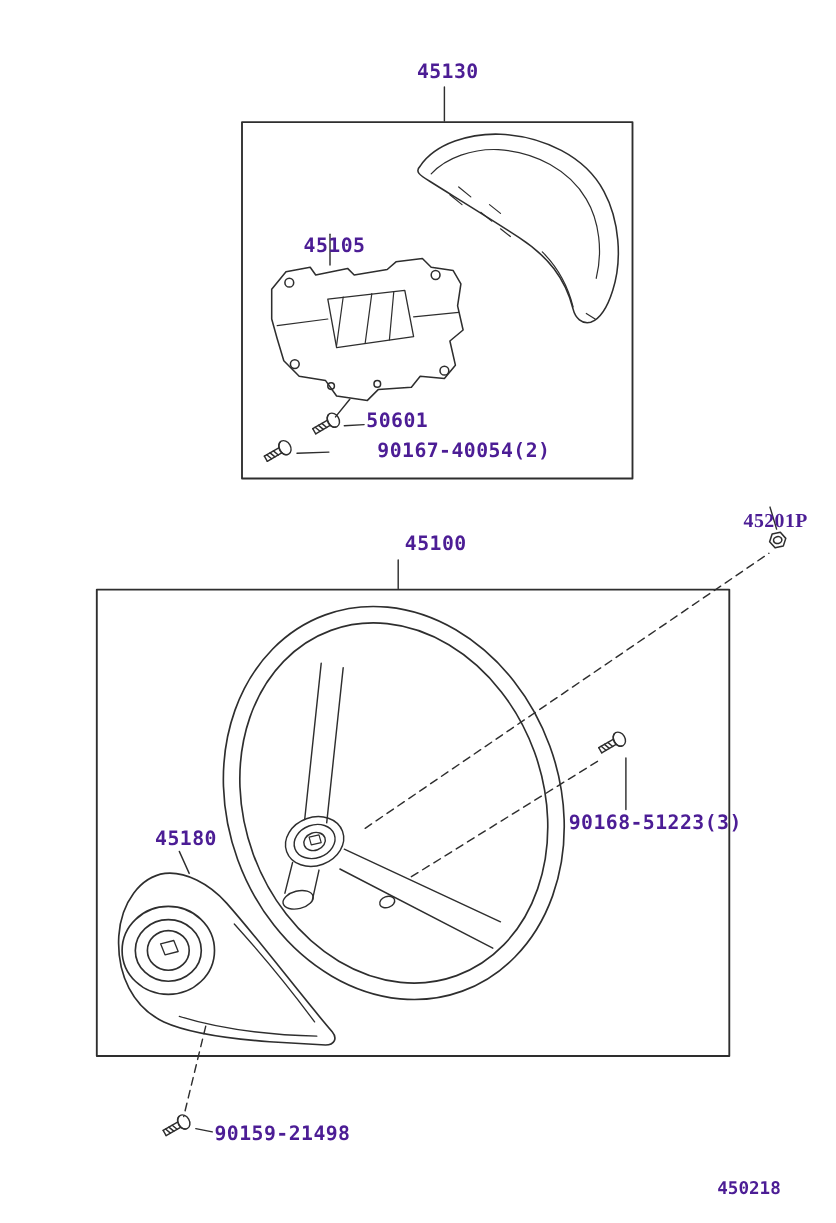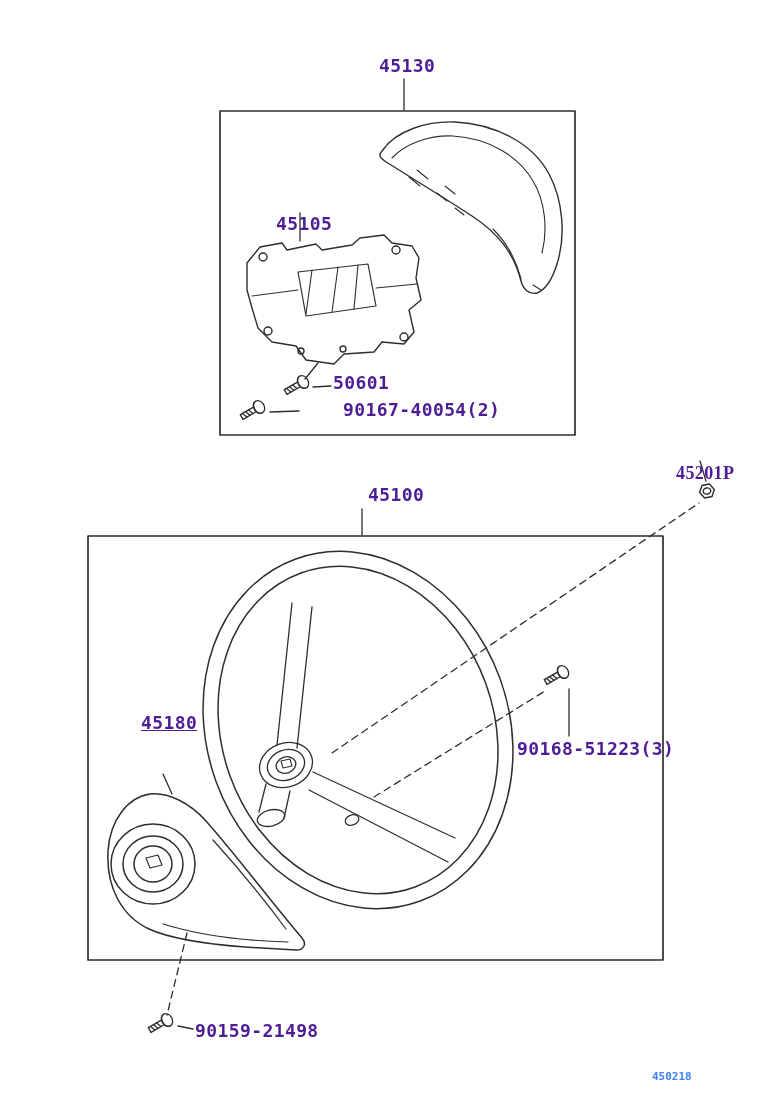--- a/index.html
+++ b/index.html
@@ -19,22 +19,22 @@
     font-weight:700;
     font-size:18px;
     letter-spacing:0.4px;
     color:#4c1d95;
     white-space:nowrap;
   }
   .diagram-code {
     position:absolute;
     font-family:"DejaVu Sans Mono","Liberation Mono",monospace;
     font-weight:700;
-    font-size:11px;
-    color:#3b82f6;
+    font-size:16px;
+    color:#4c1d95;
     white-space:nowrap;
   }
 </style>
 </head>
 <body>
 
 <div class="canvas">
 
   <svg class="art" width="760" height="1112" viewBox="0 0 760 1112">
     <defs>
@@ -154,21 +154,21 @@
   <div class="part-label" style="left:276px; top:189px;margin-top:24px;">45105</div>
 
   <div class="part-label" style="left:333px; top:372px;">50601</div>
 
   <div class="part-label" style="left:302px; top:399px;margin-left:41px;">90167-40054(2)</div>
 
   <div class="part-label" style="left:676px; top:463px;font-family:Liberation Serif, serif;">45201P</div>
 
   <div class="part-label" style="left:337px; top:484px;margin-left:31px;">45100</div>
 
-  <div class="part-label" style="left:141px; top:712px;text-decoration:underline;">45180</div>
+  <div class="part-label" style="left:141px; top:752px;">45180</div>
 
   <div class="part-label" style="left:517px; top:738px;">90168-51223(3)</div>
 
   <div class="part-label" style="left:195px; top:1020px;">90159-21498</div>
 
   <div class="diagram-code" style="left:652px; top:1070px;">450218</div>
 
 </div>
 
 </body></html>

